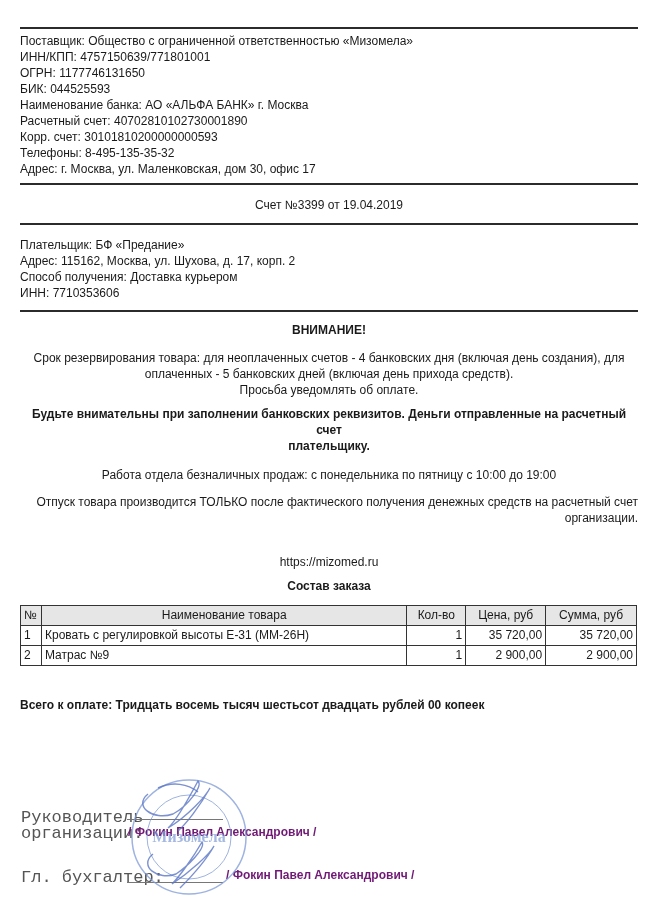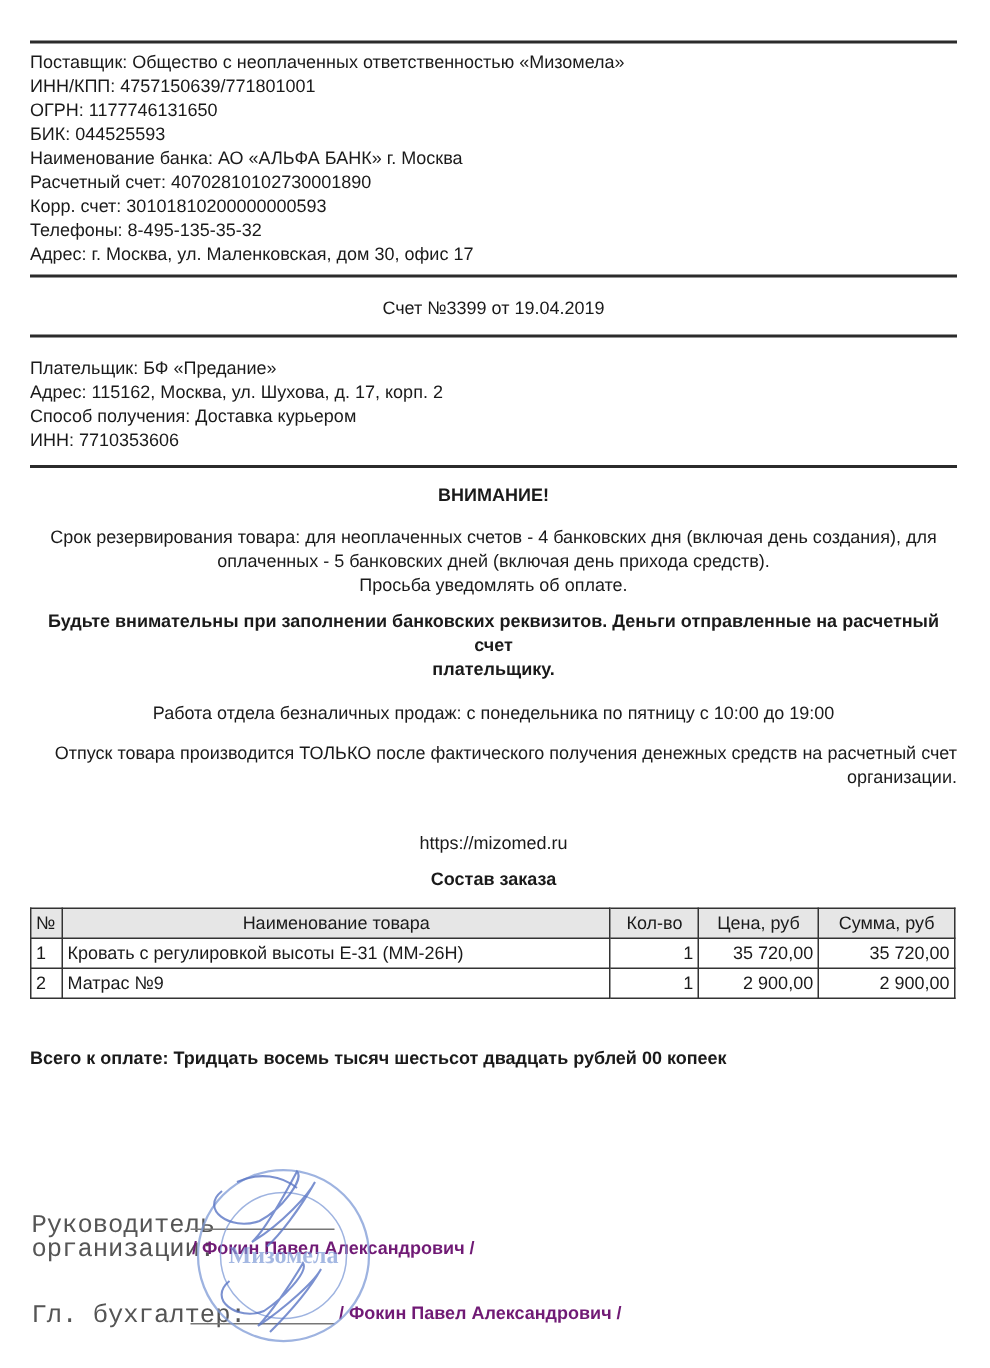--- a/index.html
+++ b/index.html
@@ -21,21 +21,21 @@
   .sigline { position:absolute; height:1px; background:#777; }
   .signame { position:absolute; font-size:12px; color:#701a75; white-space:nowrap;font-weight:bold; }
   .stamp { position:absolute; left:128px; top:776px; width:122px; height:122px; pointer-events:none; }
 </style>
 </head>
 <body>
 
 <div class="rule" style="top:27px;"></div>
 
 <div class="block" style="top:33px;">
-  <div class="line">Поставщик: Общество с неоплаченных ответственностью «Мизомела»</div>
+  <div class="line">Поставщик: Общество с ограниченной ответственностью «Мизомела»</div>
   <div class="line">ИНН/КПП: 4757150639/771801001</div>
   <div class="line">ОГРН: 1177746131650</div>
   <div class="line">БИК: 044525593</div>
   <div class="line">Наименование банка: АО «АЛЬФА БАНК» г. Москва</div>
   <div class="line">Расчетный счет: 40702810102730001890</div>
   <div class="line">Корр. счет: 30101810200000000593</div>
   <div class="line">Телефоны: 8-495-135-35-32</div>
   <div class="line">Адрес: г. Москва, ул. Маленковская, дом 30, офис 17</div>
 </div>
 

